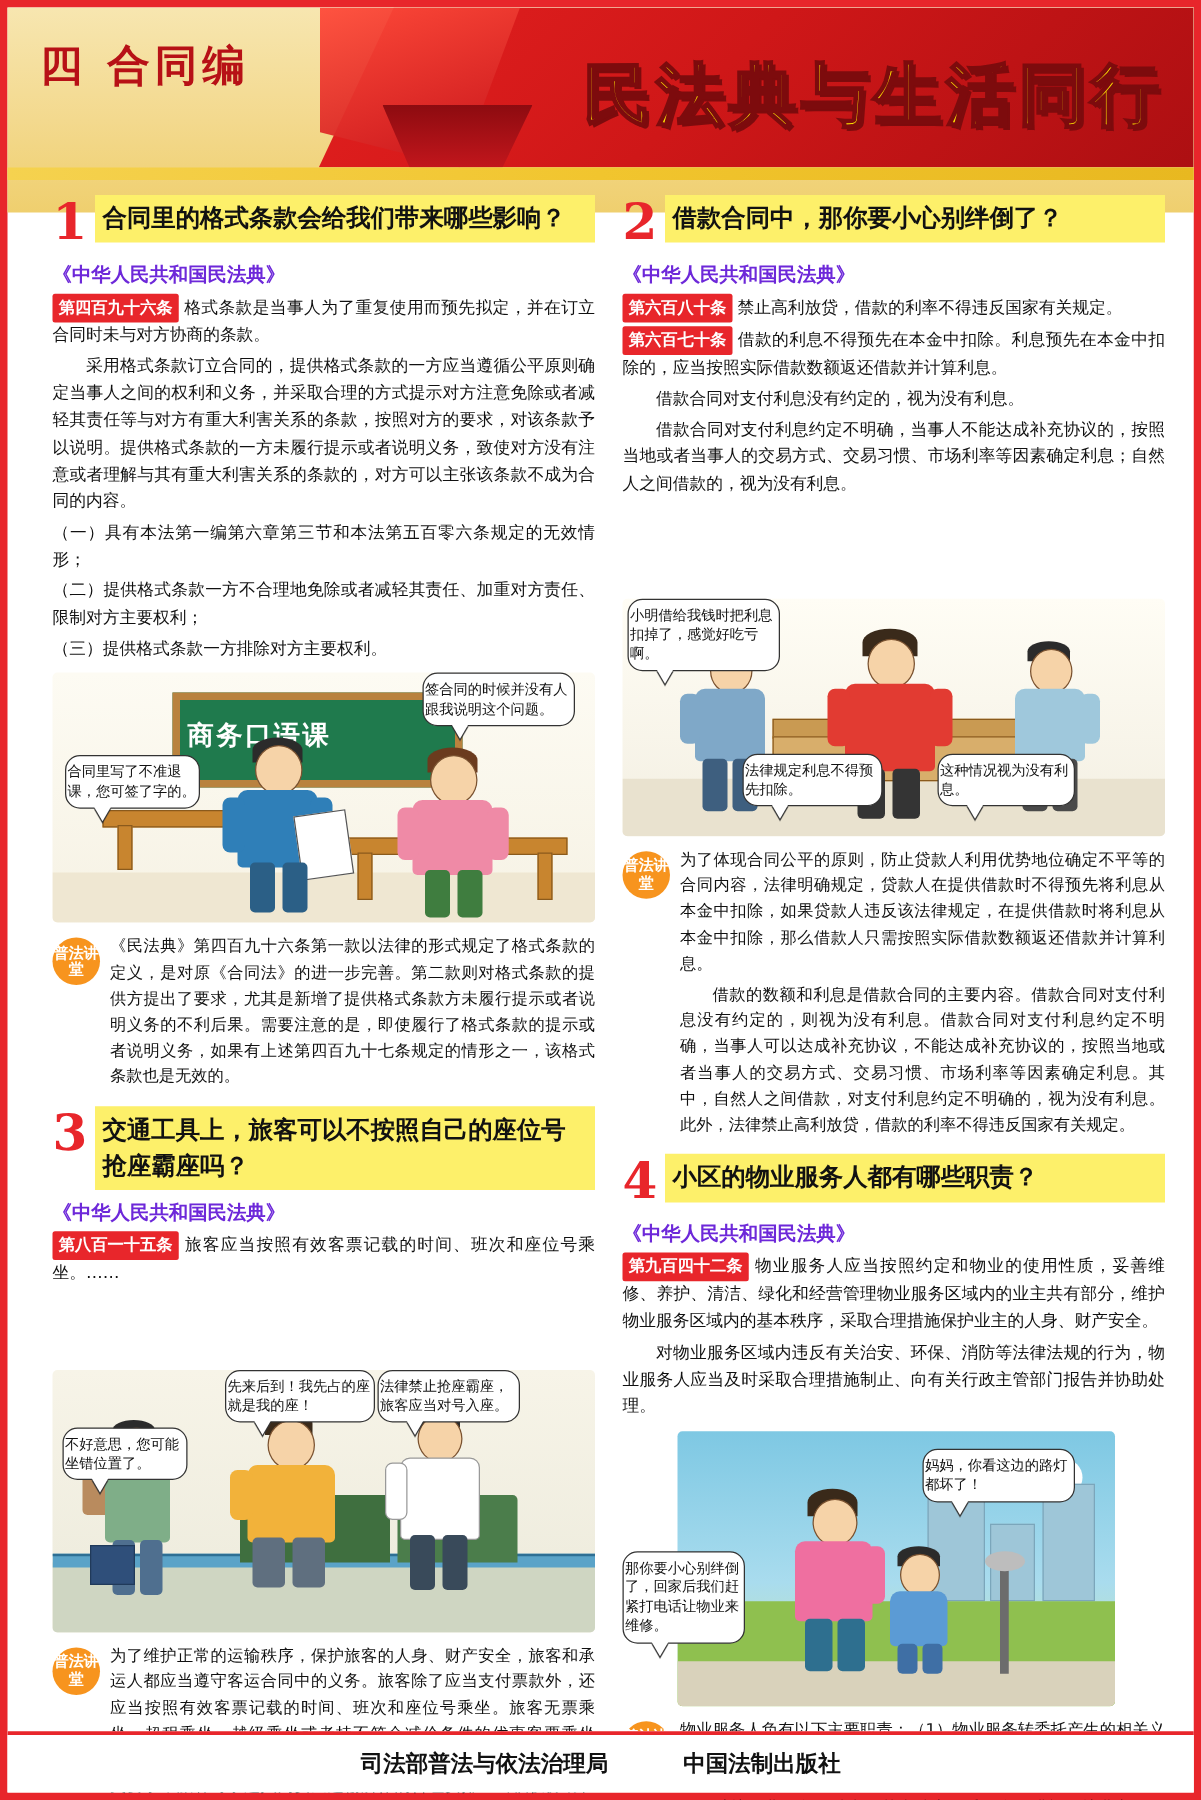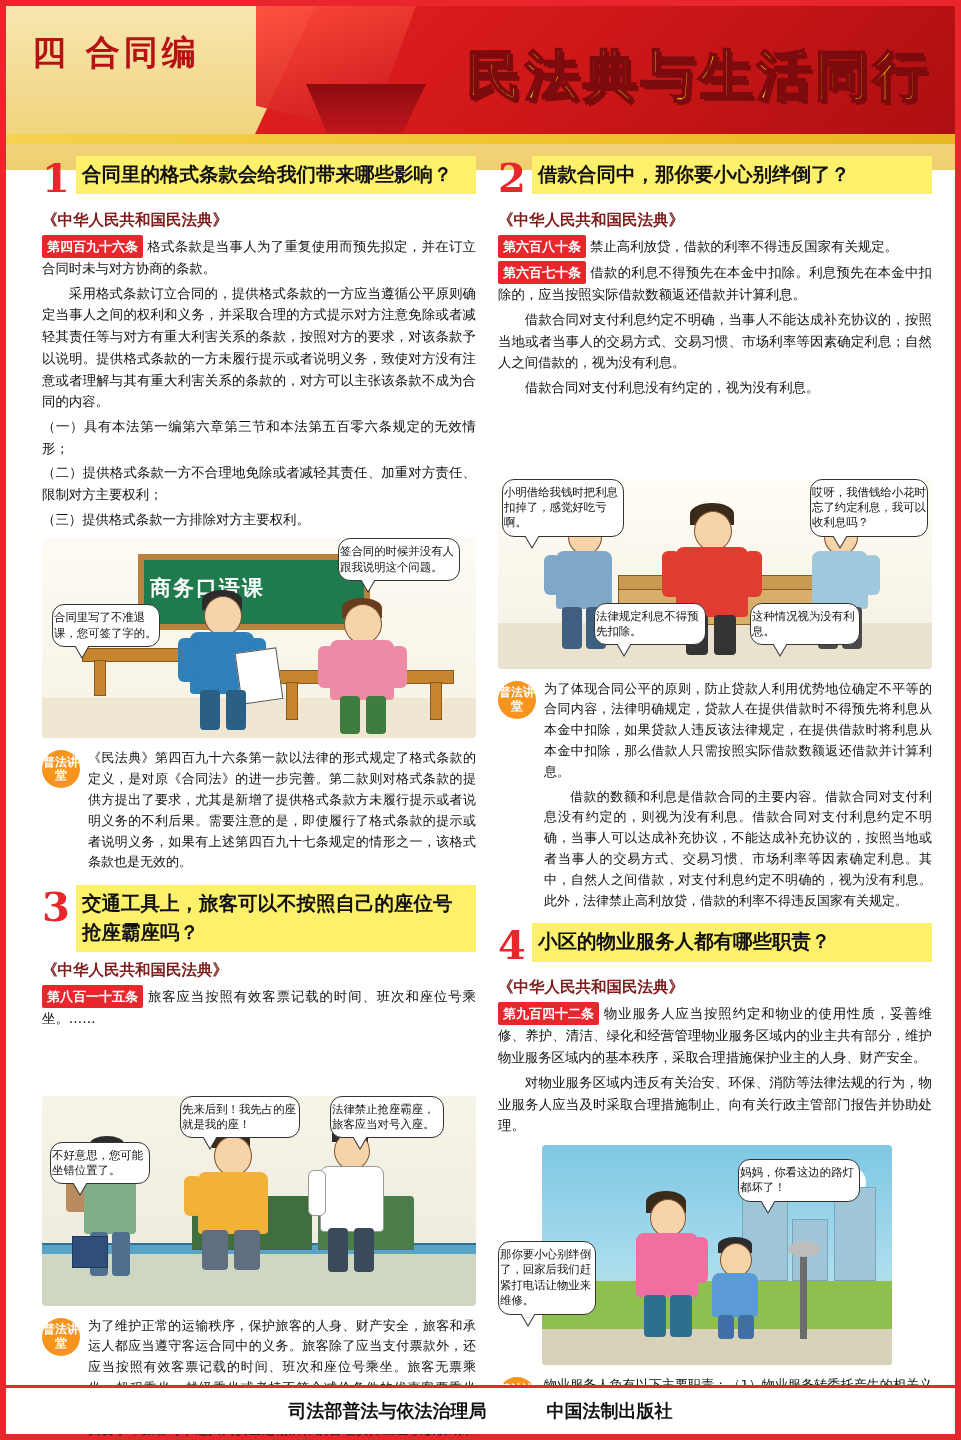--- a/index.html
+++ b/index.html
@@ -72,21 +72,21 @@
   }
   .qtitle{
     margin-left:34px;
     background:#fdf06a;
     padding:5px 6px;
     font-size:19.5px;font-weight:700;line-height:1.45;
     color:#111;
     font-family:"DejaVu Serif","Liberation Serif",serif;
   }
   .lawtitle{
-    font-size:15.5px;font-weight:700;color:#7f1d1d;margin:8px 0 4px 0;
+    font-size:15.5px;font-weight:700;color:#6d28d9;margin:8px 0 4px 0;
     font-family:Liberation Sans, sans-serif;
   }
   .art{
     display:inline-block;background:#e8262b;color:#fff;
     font-size:13px;font-weight:700;padding:1px 5px;border-radius:2px;
     margin-right:4px;white-space:nowrap;
   }
   p.body{
     font-size:13.4px;line-height:1.62;margin:3px 0;text-align:justify;
     color:#111;
@@ -234,21 +234,21 @@
         <div class="qnum">3</div>
         <div class="qtitle">交通工具上，旅客可以不按照自己的座位号抢座霸座吗？</div>
       </div>
       <div class="lawtitle">《中华人民共和国民法典》</div>
       <p class="body">
         <span class="art">第八百一十五条</span><span>旅客应当按照有效客票记载的时间、班次和座位号乘坐。……</span>
       </p>
 
       <div class="illus">
         <div class="bubble" style="left:138px;top:0;width:116px;">先来后到！我先占的座就是我的座！</div>
-        <div class="bubble" style="left:288px;top:0;width:110px;">法律禁止抢座霸座，旅客应当对号入座。</div>
+        <div class="bubble" style="left:260px;top:0;width:110px;">法律禁止抢座霸座，旅客应当对号入座。</div>
         <div class="bubble" style="left:8px;top:46px;width:96px;">不好意思，您可能坐错位置了。</div>
 
         <div class="scene s3" style="margin-top:66px;height:210px;">
           <div class="bus-floor"></div>
           <div class="bus-rail"></div>
           <div class="seat" style="left:150px;bottom:56px;width:120px;height:54px;"></div>
           <div class="seat" style="left:276px;bottom:56px;width:96px;height:54px;background:#4b7d4b;"></div>
 
           <div class="person">
             <div class="body-s" style="left:24px;top:58px;width:46px;height:58px;background:#b98b5e;"></div>
@@ -295,26 +295,25 @@
         <div class="qtitle">借款合同中，那你要小心别绊倒了？</div>
       </div>
       <div class="lawtitle">《中华人民共和国民法典》</div>
 
       <p class="body">
         <span class="art">第六百八十条</span><span>禁止高利放贷，借款的利率不得违反国家有关规定。</span>
       </p>
       <p class="body">
         <span class="art">第六百七十条</span><span>借款的利息不得预先在本金中扣除。利息预先在本金中扣除的，应当按照实际借款数额返还借款并计算利息。</span>
       </p>
+      <p class="body indent">借款合同对支付利息没有约定的，视为没有利息。</p>
       <p class="body indent">借款合同对支付利息约定不明确，当事人不能达成补充协议的，按照当地或者当事人的交易方式、交易习惯、市场利率等因素确定利息；自然人之间借款的，视为没有利息。</p>
-      <p class="body indent">借款合同对支付利息没有约定的，视为没有利息。</p>
 
       <div class="illus">
         <div class="bubble" style="left:4px;top:0;width:118px;">小明借给我钱时把利息扣掉了，感觉好吃亏啊。</div>
-        <div class="bubble" style="left:312px;top:0;width:114px;">哎呀，我借钱给小花时忘了约定利息，我可以收利息吗？</div>
 
         <div class="scene s2" style="margin-top:80px;height:190px;">
           <div class="floor" style="height:46px;background:#e9e2cf;"></div>
           <div class="desk" style="left:120px;top:96px;width:200px;height:14px;background:#c99a52;"></div>
           <div class="desk" style="left:120px;top:110px;width:200px;height:34px;background:#d8ae6b;"></div>
 
           <div class="person">
             <div class="hair" style="left:68px;top:34px;width:34px;height:16px;background:#2b2b2b;"></div>
             <div class="head" style="left:70px;top:40px;width:32px;height:34px;"></div>
             <div class="body-s" style="left:58px;top:72px;width:56px;height:58px;background:#7fa8c8;"></div>

